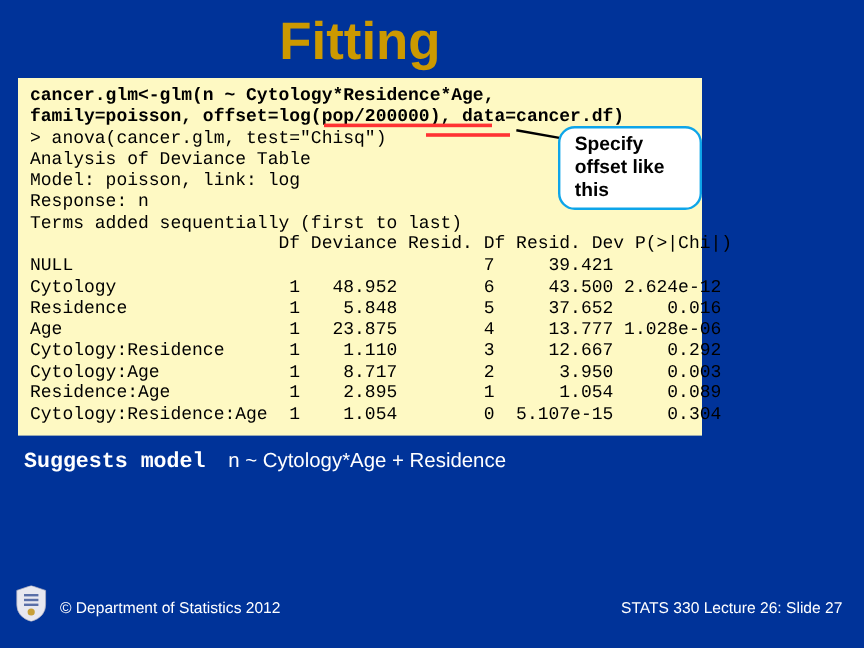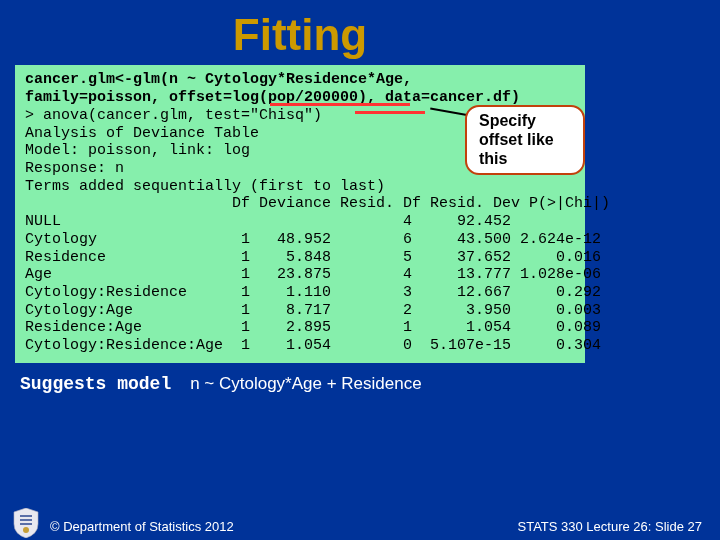--- a/index.html
+++ b/index.html
@@ -20,42 +20,42 @@
   .title {
     text-align: center;
     color: #cc9900;
     font-family: "Comic Sans MS", cursive, sans-serif;
     font-size: 44px;
     font-weight: bold;
     padding-top: 10px;
     padding-bottom: 5px;
   }
   .code-box {
-    background: #86efac;
+    background: #fef9c3;
     margin: 0 15px;
     padding: 6px 10px 8px 10px;
     font-family: "Courier New", monospace;
     font-size: 15px;
     line-height: 1.2;
     color: #000;
     position: relative;
   }
   .code-bold {
     font-weight: bold;
   }
   .highlight-underline {
     position: absolute;
     border-bottom: 3px solid #ff3333;
     height: 4px;
     background: transparent;
   }
   .callout {
     position: absolute;
     background: #fff;
-    border: 2px solid #c2410c;
+    border: 2px solid #0ea5e9;
     border-radius: 14px;
     padding: 4px 12px;
     font-family: Arial, sans-serif;
     font-size: 16px;
     font-weight: bold;
     color: #000;
   }
   .callout-line {
     position: absolute;
     width: 28px;
@@ -78,21 +78,21 @@
   .conclusion .lead {
     font-family: "Courier New", monospace;
     font-weight: bold;
     font-size: 18px;
   }
   .conclusion .model {
     font-weight: normal;
   }
   .footer {
     position: absolute;
-    bottom: 0;
+    bottom: 20px;
     left: 0;
     width: 720px;
     height: 30px;
     color: #fff;
     font-size: 13px;
   }
   .footer-left {
     position: absolute;
     left: 50px;
     bottom: 6px;
@@ -129,21 +129,21 @@
     <div class="callout" style="left:450px; top:40px;">
       <span>Specify offset like this</span>
     </div>
 
     <pre><span>&gt; anova(cancer.glm, test="Chisq")</span>
 <span>Analysis of Deviance Table</span>
 <span>Model: poisson, link: log</span>
 <span>Response: n</span>
 <span>Terms added sequentially (first to last)</span>
 <span>                       Df Deviance Resid. Df Resid. Dev P(&gt;|Chi|)</span>
-<span>NULL                                      4     92.452          </span>
+<span>NULL                                      7     39.421          </span>
 <span>Cytology                1   48.952        6     43.500 2.624e-12</span>
 <span>Residence               1    5.848        5     37.652     0.016</span>
 <span>Age                     1   23.875        4     13.777 1.028e-06</span>
 <span>Cytology:Residence      1    1.110        3     12.667     0.292</span>
 <span>Cytology:Age            1    8.717        2      3.950     0.003</span>
 <span>Residence:Age           1    2.895        1      1.054     0.089</span>
 <span>Cytology:Residence:Age  1    1.054        0  5.107e-15     0.304</span></pre>
   </div>
 
   <div class="conclusion">

